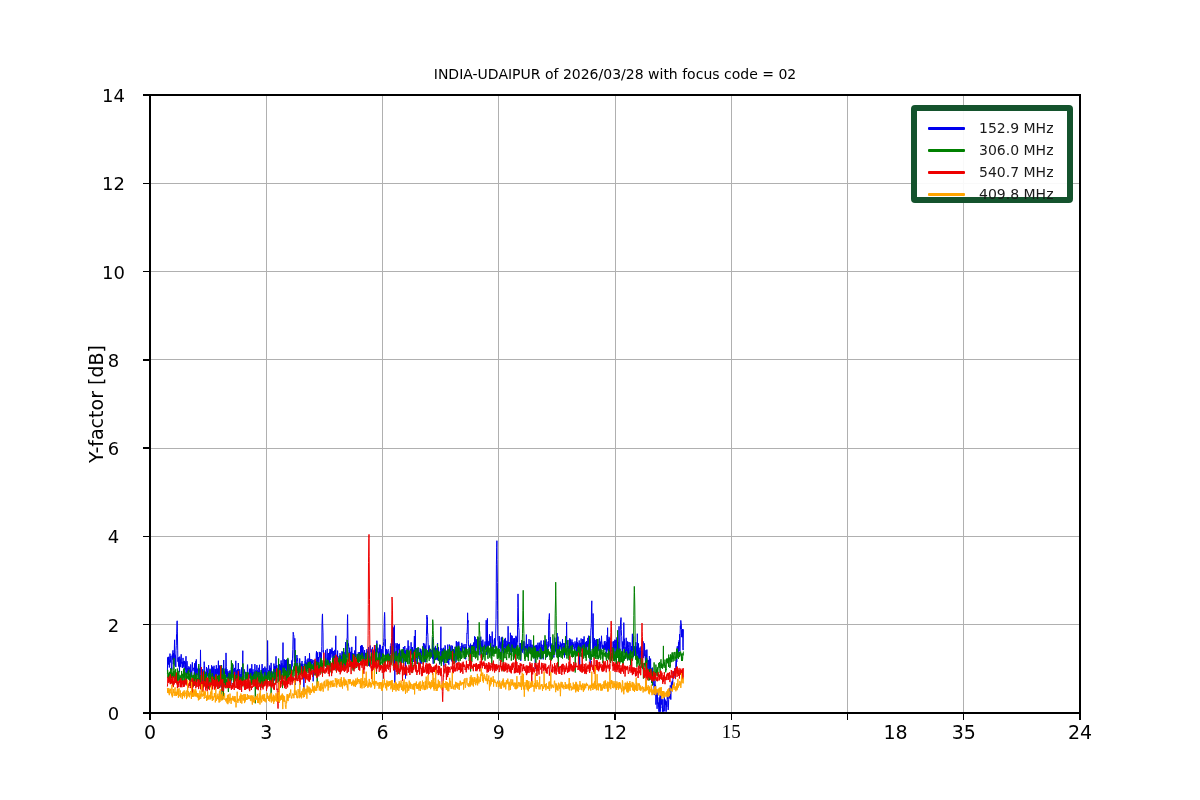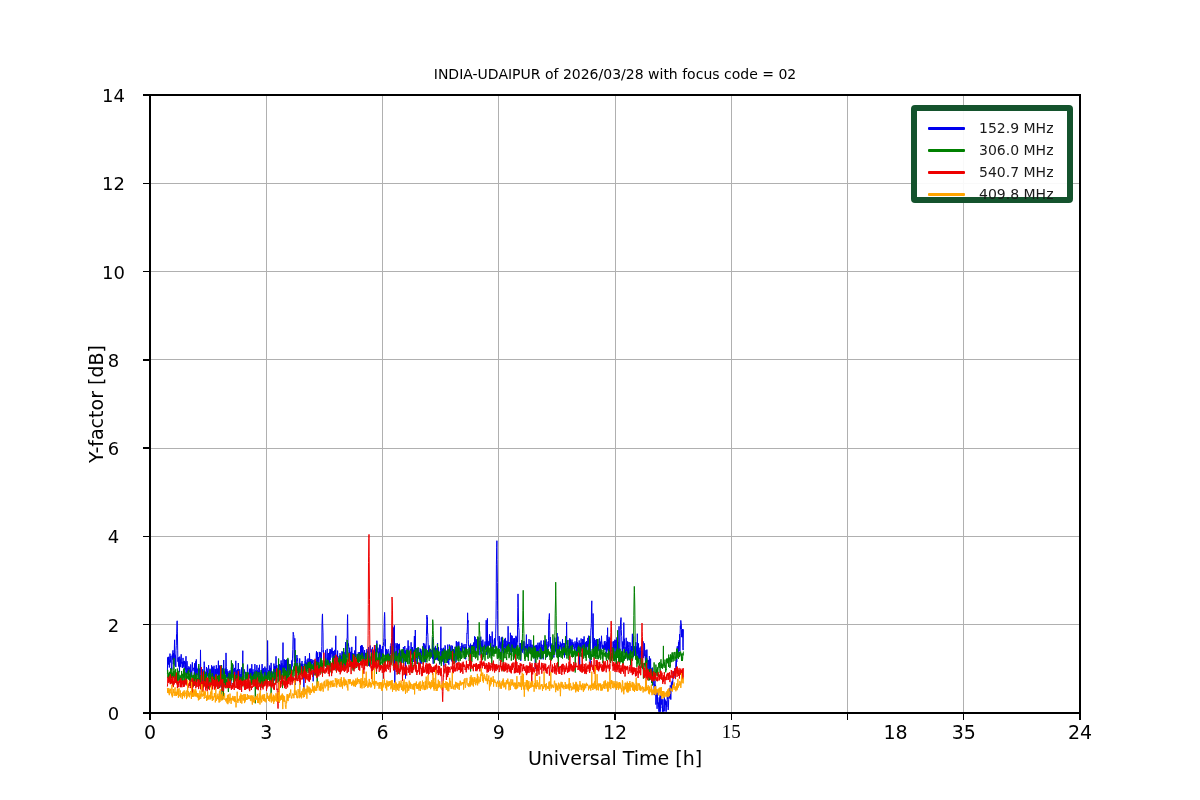--- a/index.html
+++ b/index.html
@@ -64,21 +64,20 @@
       <line x1="143" y1="624.7142857142858" x2="150" y2="624.7142857142858" stroke="#000000" stroke-width="1.4" shape-rendering="crispEdges"></line>
       <line x1="143" y1="536.4285714285714" x2="150" y2="536.4285714285714" stroke="#000000" stroke-width="1.4" shape-rendering="crispEdges"></line>
       <line x1="143" y1="448.14285714285717" x2="150" y2="448.14285714285717" stroke="#000000" stroke-width="1.4" shape-rendering="crispEdges"></line>
       <line x1="143" y1="359.8571428571429" x2="150" y2="359.8571428571429" stroke="#000000" stroke-width="1.4" shape-rendering="crispEdges"></line>
       <line x1="143" y1="271.57142857142856" x2="150" y2="271.57142857142856" stroke="#000000" stroke-width="1.4" shape-rendering="crispEdges"></line>
       <line x1="143" y1="183.28571428571433" x2="150" y2="183.28571428571433" stroke="#000000" stroke-width="1.4" shape-rendering="crispEdges"></line>
       <line x1="143" y1="95" x2="150" y2="95" stroke="#000000" stroke-width="1.4" shape-rendering="crispEdges"></line>
     </svg>
 
   <div class="chart-title">INDIA-UDAIPUR of 2026/03/28 with focus code = 02</div>
-  <div class="xlabel">Universal Time [h]</div>
   <div class="ylabel">Y-factor [dB]</div>
 
   <div class="tick-layer" id="tick-layer">
       <div class="tick-label-x" style="left: 150px;">0</div>
       <div class="tick-label-x" style="left: 266.25px;">3</div>
       <div class="tick-label-x" style="left: 382.5px;">6</div>
       <div class="tick-label-x" style="left: 498.75px;">9</div>
       <div class="tick-label-x" style="left: 615px;">12</div>
       <div class="tick-label-x" style="left: 731.25px; font-family: Liberation Serif, serif;">15</div>
       <div class="tick-label-x" style="left: 847.5px; margin-left: 48px;">18</div>

